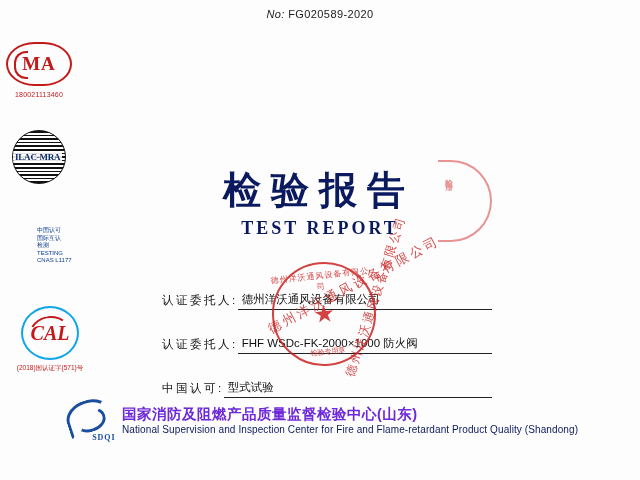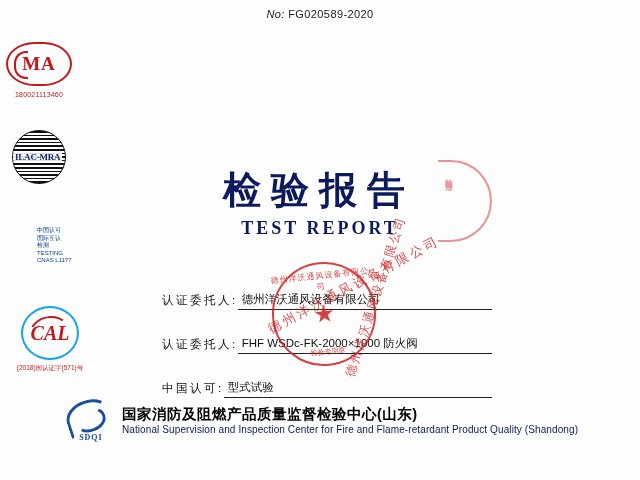--- a/index.html
+++ b/index.html
@@ -383,35 +383,35 @@
     top: 10px;
     width: 26px;
     height: 18px;
     border: 3px solid #1a4fa0;
     border-radius: 50%;
     border-color: transparent #1a4fa0 #1a4fa0 transparent;
     transform: rotate(-18deg);
   }
   .sdqi-logo .sdqi-text {
     position: absolute;
-    left: 4px;
+    left: 17px;
     bottom: 0;
     width: 50px;
     text-align: center;
     font-size: 8px;
     font-weight: bold;
     color: #1a4fa0;
     letter-spacing: 1px;
     font-family: "Liberation Serif", serif;
   }
   .footer-texts { text-align: left; }
   .footer-cn {
     font-size: 14.5px;
     font-weight: bold;
-    color: #000000;
+    color: #6d28d9;
     letter-spacing: 0.5px;
   }
   .footer-en {
     margin-top: 0;
     font-size: 10px;
     color: #0b1a5e;
     letter-spacing: 0.1px;
   }
 </style>
 </head>

